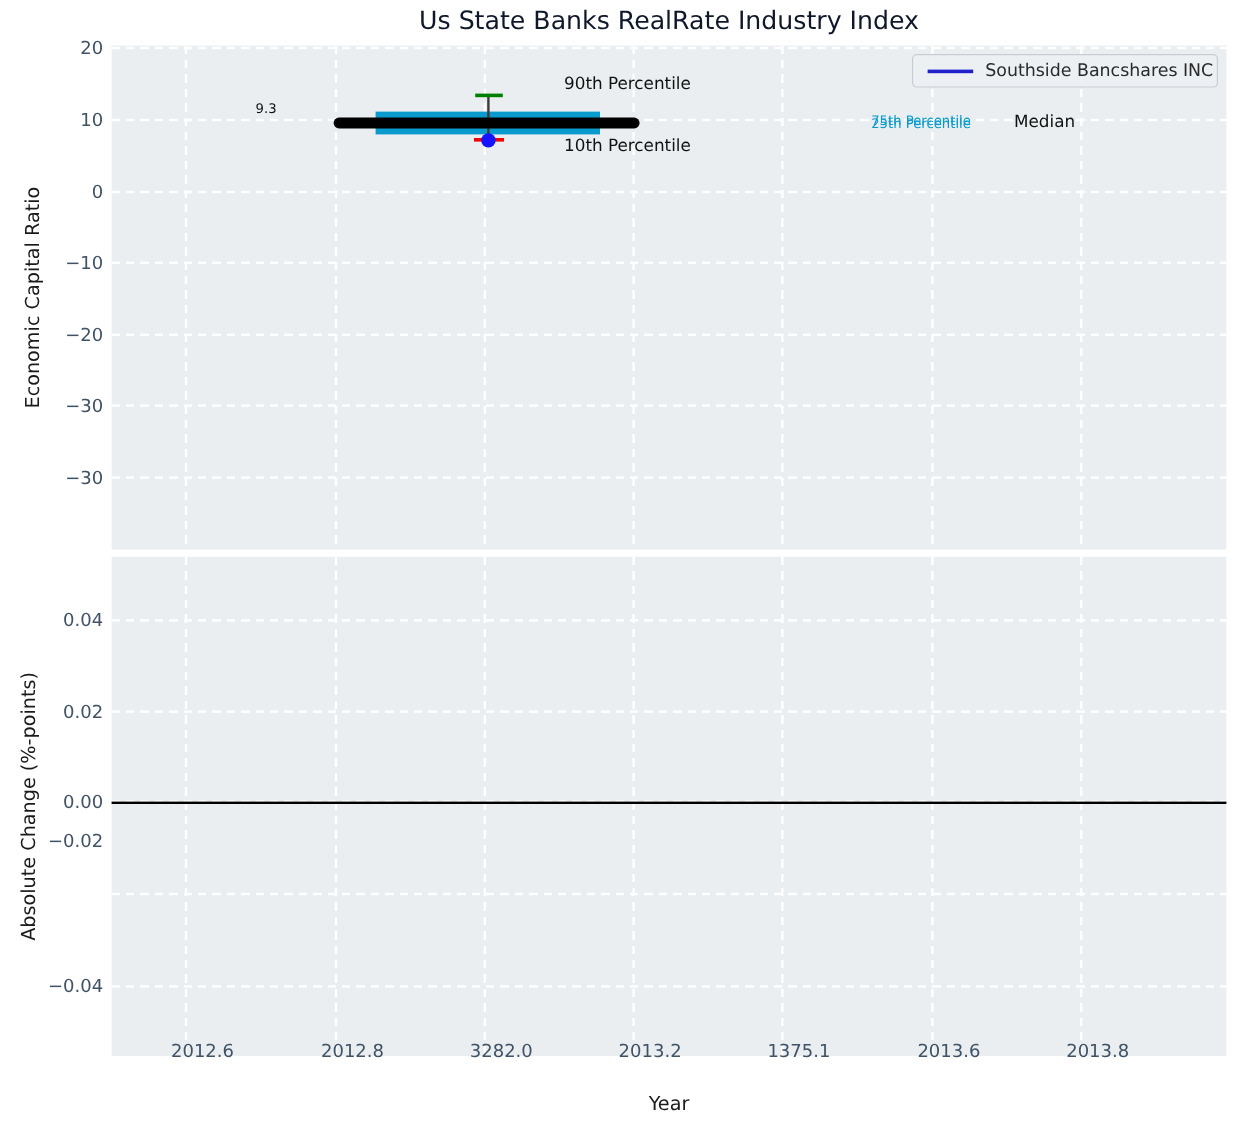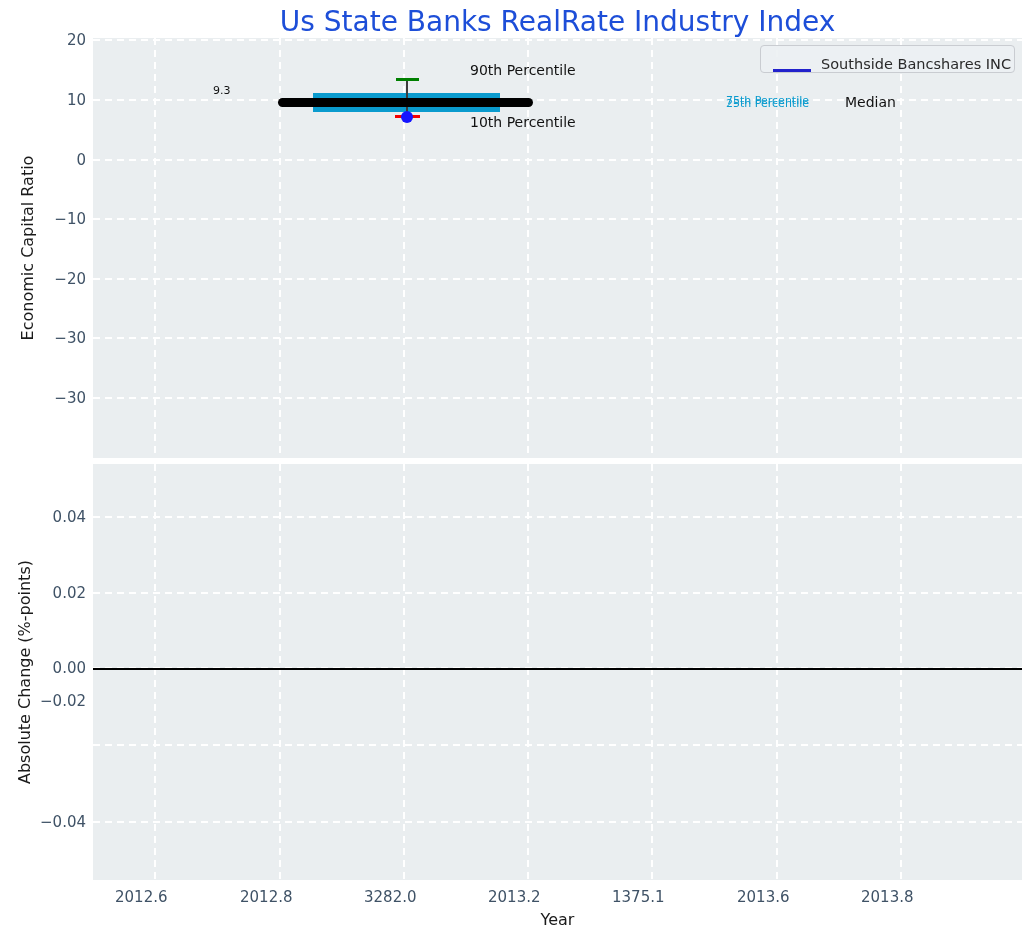--- a/index.html
+++ b/index.html
@@ -1,48 +1,48 @@
 <!DOCTYPE html>
 <html><head>
 <meta charset="utf-8">
 <style>
   html,body{margin:0;padding:0;background:#fff;}
   .fig{position:relative;width:1034px;height:942px;background:#ffffff;
        font-family:"DejaVu Sans","Liberation Sans",sans-serif;overflow:hidden;}
   .title{position:absolute;left:93px;top:5px;width:929px;text-align:center;
-         font-size:28px;color:#1d4ed8;}
+         font-size:21px;color:#0f172a;}
   .axes{position:absolute;background:#eaeef0;}
   .axes-top{left:93px;top:38px;width:929px;height:420px;}
   .axes-bottom{left:93px;top:464px;width:929px;height:416px;}
   .hgrid{position:absolute;left:0;right:0;height:2px;
          background:repeating-linear-gradient(90deg,#fff 0,#fff 7px,transparent 7px,transparent 12px);}
   .vgrid{position:absolute;top:0;bottom:0;width:2px;
          background:repeating-linear-gradient(180deg,#fff 0,#fff 7px,transparent 7px,transparent 12px);}
   .ytick{position:absolute;right:948px;font-size:15px;color:#3f5266;line-height:18px;
          text-align:center;white-space:nowrap;}
-  .xtick{position:absolute;top:888px;width:80px;text-align:left;font-size:15px;color:#3f5266;}
+  .xtick{position:absolute;top:867px;width:80px;text-align:right;font-size:15px;color:#3f5266;}
   .axis-label{position:absolute;font-size:16px;color:#1a1a1a;white-space:nowrap;}
   .ylab{transform:translate(-50%,-50%) rotate(-90deg);}
   .xlab{left:93px;top:910px;width:929px;text-align:center;}
   .median-line{position:absolute;left:185px;top:60px;width:255px;height:9px;
                background:#000;border-radius:4.5px;}
   .iqr-box{position:absolute;left:220px;top:55px;width:187px;height:19px;background:#0a9bce;}
   .whisker{position:absolute;left:313px;top:42px;width:2px;height:37px;background:#3c3c3c;}
   .cap{position:absolute;height:3px;}
   .cap-top{left:303px;top:40px;width:23px;background:#008000;}
   .cap-bottom{left:302px;top:77px;width:25px;background:#f40000;}
   .dot{position:absolute;left:308px;top:73px;width:12px;height:12px;border-radius:50%;
        background:#1414ff;}
   .anno{position:absolute;font-size:14px;color:#111;white-space:nowrap;}
   .anno-small{position:absolute;font-size:11px;color:#111;white-space:nowrap;}
   .anno-cyan{position:absolute;font-size:11px;color:#0a9bce;white-space:nowrap;}
   .zero-line{position:absolute;left:0;right:0;top:204px;height:2px;background:#000;}
   .legend{position:absolute;left:667px;top:7px;width:255px;height:28px;
           background:rgba(236,240,242,0.88);border:1px solid #c9ccd1;border-radius:4px;
-          display:flex;align-items:flex-end;gap:10px;padding-left:12px;box-sizing:border-box;}
+          display:flex;align-items:center;gap:10px;padding-left:12px;box-sizing:border-box;}
   .legend-line{display:inline-block;width:38px;height:3px;background:#2222cc;}
   .legend-text{font-size:14.5px;color:#2a2a2a;white-space:nowrap;}
 </style>
 </head>
 <body>
 
 <div class="fig">
 
   <div class="title">Us State Banks RealRate Industry Index</div>
 

